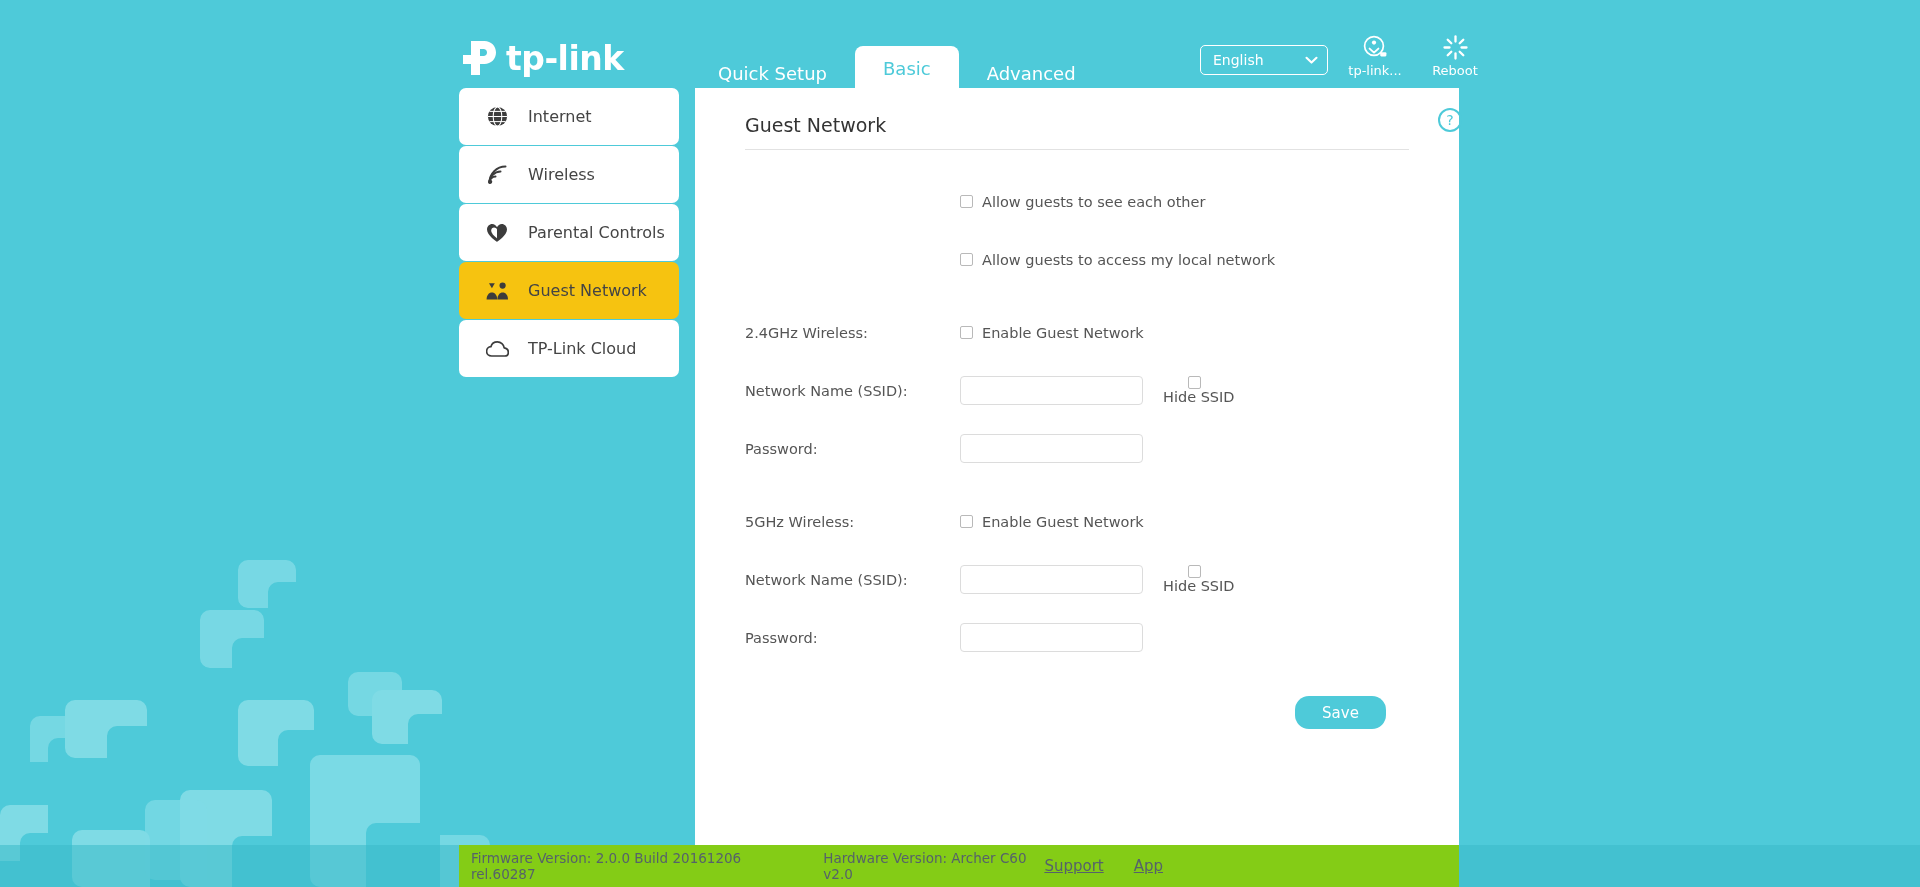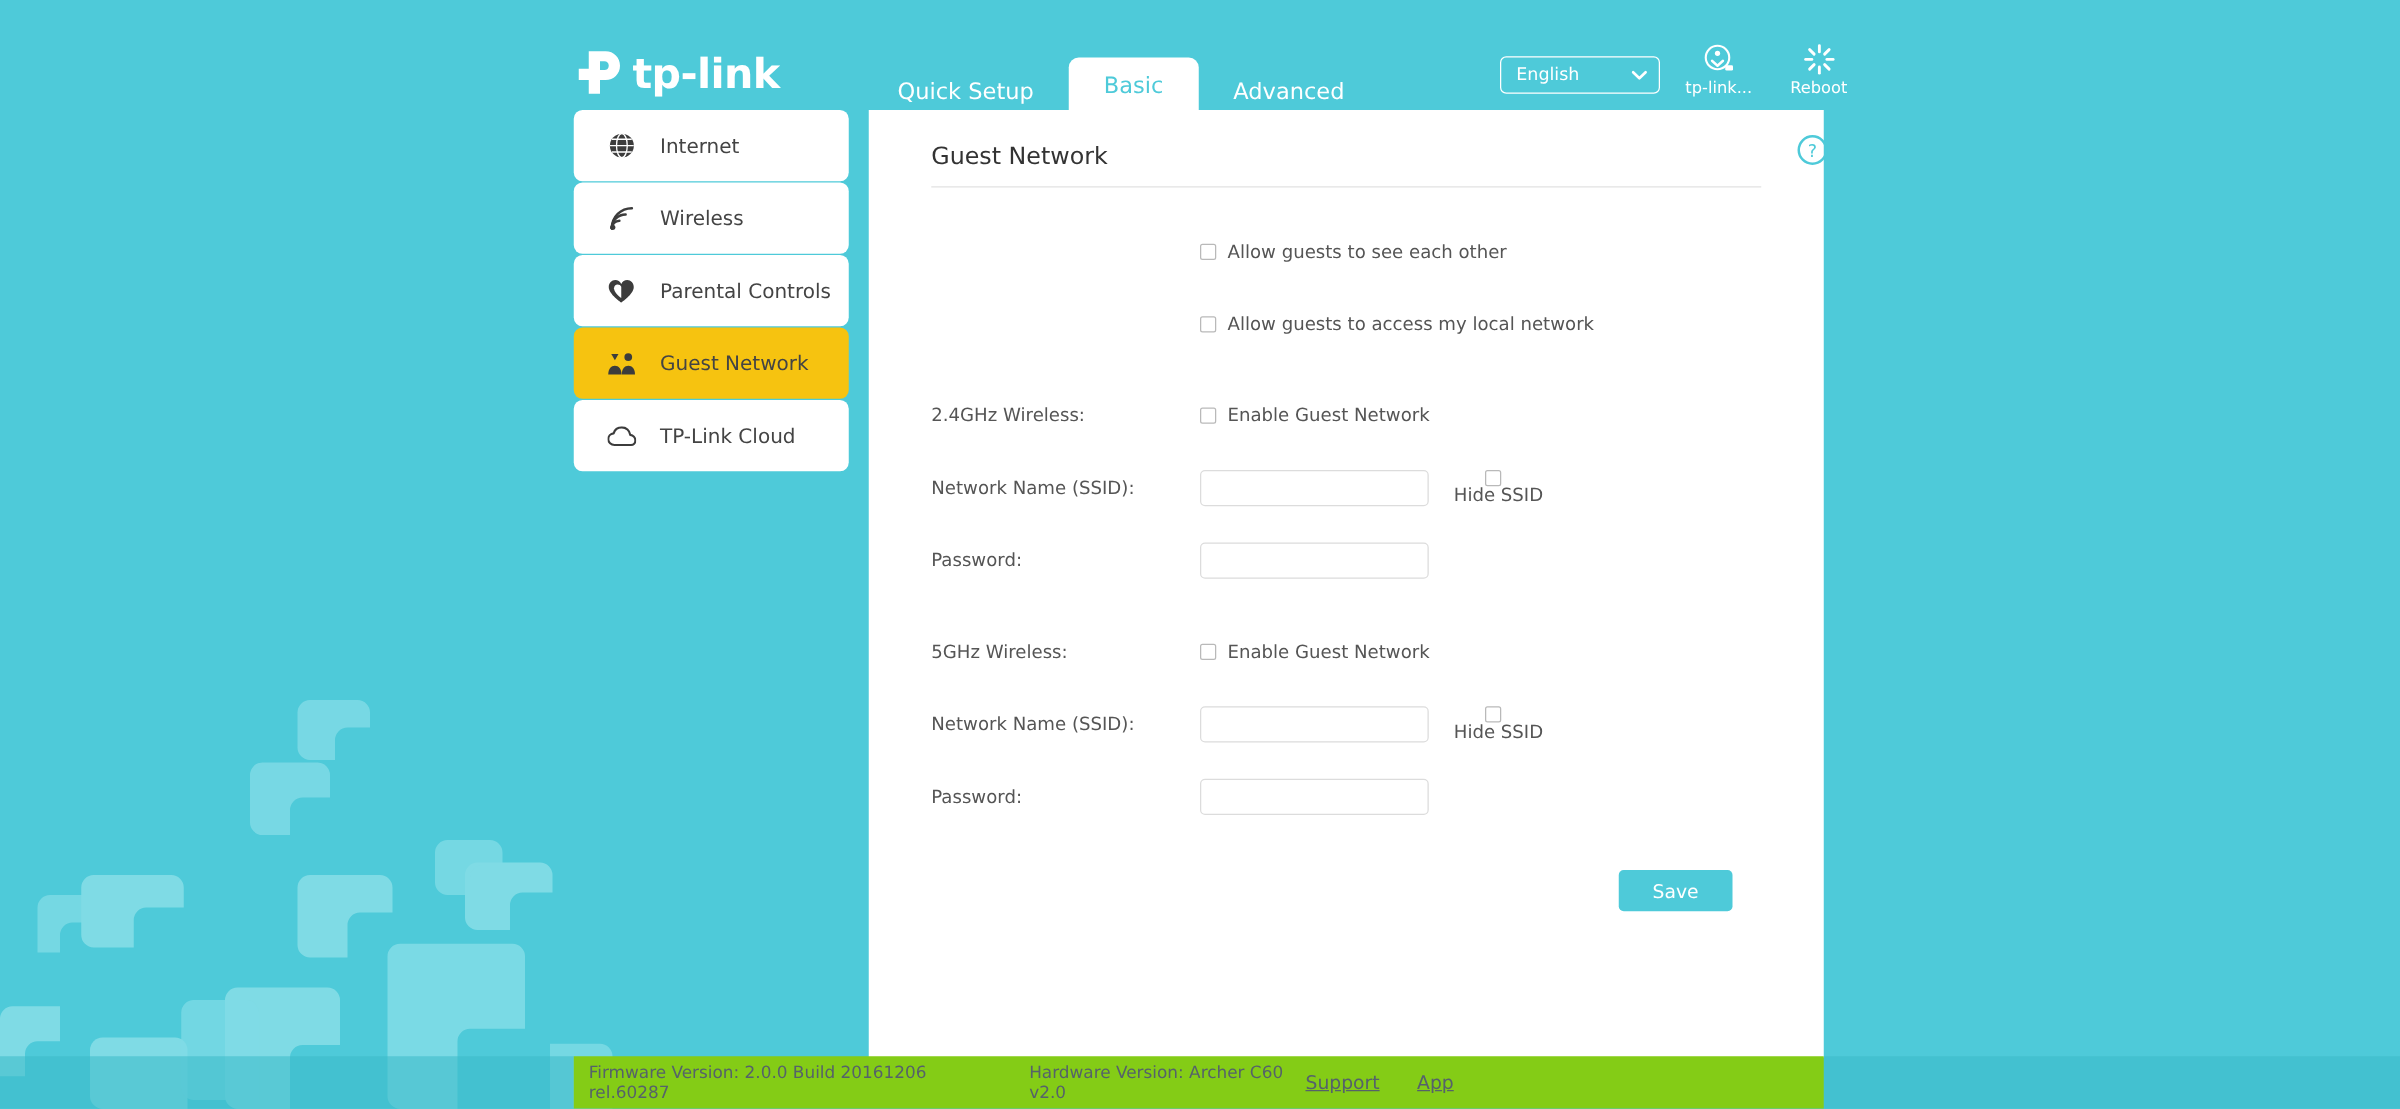--- a/index.html
+++ b/index.html
@@ -226,21 +226,21 @@
     display: flex;
     justify-content: flex-end;
     padding-right: 39px;
     margin-top: 41px;
   }
   #save-btn {
     width: 91px; height: 33px;
     background: #4ecad9;
     color: #ffffff;
     border: none;
-    border-radius: 4px;
+    border-radius: 14px;
     font-size: 15px;
     cursor: pointer;
     font-family: "DejaVu Sans", sans-serif;
   }
 
   
   #footer {
     position: absolute;
     left: 0; bottom: 0;
     width: 1920px; height: 42px;

